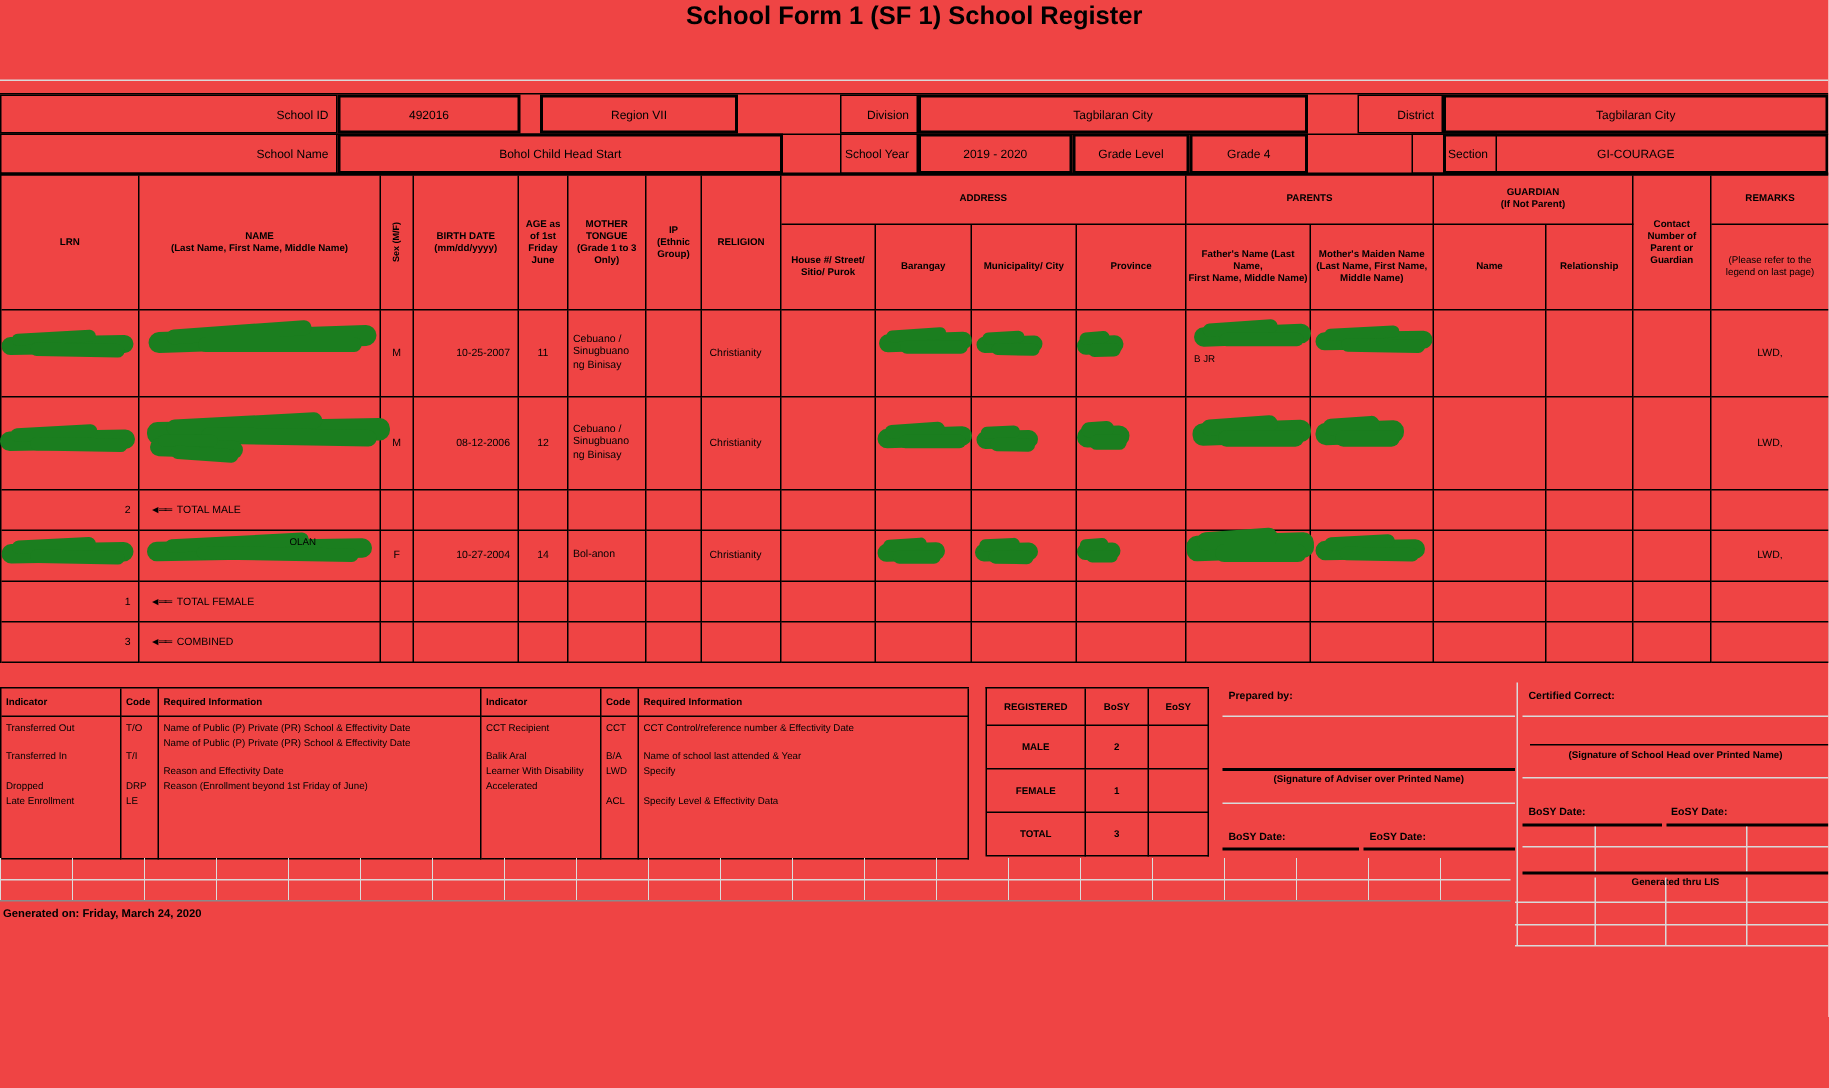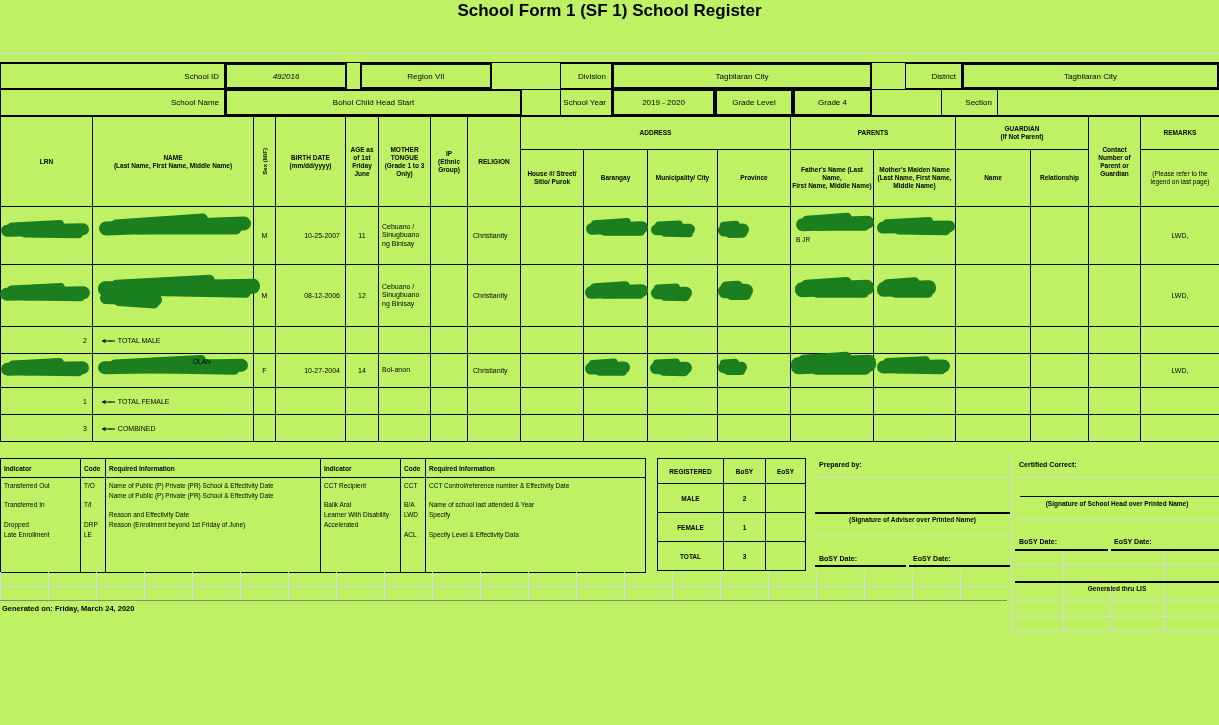--- a/index.html
+++ b/index.html
@@ -1,16 +1,16 @@
 <!DOCTYPE html>
 <html><head>
 <meta charset="utf-8">
 <style>
   html,body{margin:0;padding:0;background:#fff;}
-  .sheet{position:relative;width:1219px;height:725px;background:#bef264;overflow:hidden;
+  .sheet{position:relative;width:1219px;height:725px;background:#ef4444;overflow:hidden;
          font-family:"Liberation Sans",sans-serif;color:#000;}
   .abs{position:absolute;}
   .title{top:1px;left:0;width:100%;text-align:center;font-size:17px;font-weight:bold;}
   .subtitle{top:38px;left:0;width:100%;text-align:center;font-size:7.5px;font-weight:bold;font-style:italic;}
   .faintline{background:#d9d9d9;height:1px;}
   .faintvert{background:#d9d9d9;width:1px;}
 
   
   .schoolhead{top:62px;left:0;width:1219px;height:53px;border-top:1px solid #000;border-bottom:1px solid #000;box-sizing:content-box;}
   .sh-mid{top:26px;left:0;width:1219px;height:1px;background:#000;}
@@ -73,33 +73,34 @@
 <body>
 
 <div class="sheet">
 
   <div class="abs title">School Form 1 (SF 1) School Register</div>
   <div class="abs faintline" style="top:53px;left:0;width:1219px;"></div>
 
   <div class="abs schoolhead">
     <div class="abs sh-mid"></div>
     <div class="abs sh-label" style="left:0;top:0;width:225px;height:26px;">School ID</div>
-    <div class="abs sh-box" style="left:225px;top:0;width:122px;height:26px;font-style:italic;">492016</div>
+    <div class="abs sh-box" style="left:225px;top:0;width:122px;height:26px;">492016</div>
     <div class="abs sh-box" style="left:360px;top:0;width:132px;height:26px;">Region VII</div>
     <div class="abs sh-label" style="left:560px;top:0;width:52px;height:26px;">Division</div>
     <div class="abs sh-box" style="left:612px;top:0;width:260px;height:26px;">Tagbilaran City</div>
     <div class="abs sh-label" style="left:905px;top:0;width:57px;height:26px;">District</div>
     <div class="abs sh-box" style="left:962px;top:0;width:257px;height:26px;">Tagbilaran City</div>
     <div class="abs sh-label" style="left:0;top:26px;width:225px;height:27px;">School Name</div>
     <div class="abs sh-box" style="left:225px;top:26px;width:297px;height:27px;">Bohol Child Head Start</div>
     <div class="abs sh-label" style="left:560px;top:26px;width:52px;height:27px;">School Year</div>
     <div class="abs sh-box" style="left:612px;top:26px;width:103px;height:27px;">2019 - 2020</div>
     <div class="abs sh-box" style="left:715px;top:26px;width:78px;height:27px;">Grade Level</div>
     <div class="abs sh-box" style="left:793px;top:26px;width:79px;height:27px;">Grade 4</div>
     <div class="abs sh-label" style="left:905px;top:26px;width:57px;height:27px;margin-left:36px;">Section</div>
+    <div class="abs sh-box" style="left:962px;top:26px;width:257px;height:27px;">GI-COURAGE</div>
   </div>
 
   <div class="reg">
 
     <div class="h gr12">LRN</div>
     <div class="h gr12">NAME
 (Last Name, First Name, Middle Name)</div>
     <div class="gr12">
         <span class="vert">Sex (M/F)</span>
       </div>

